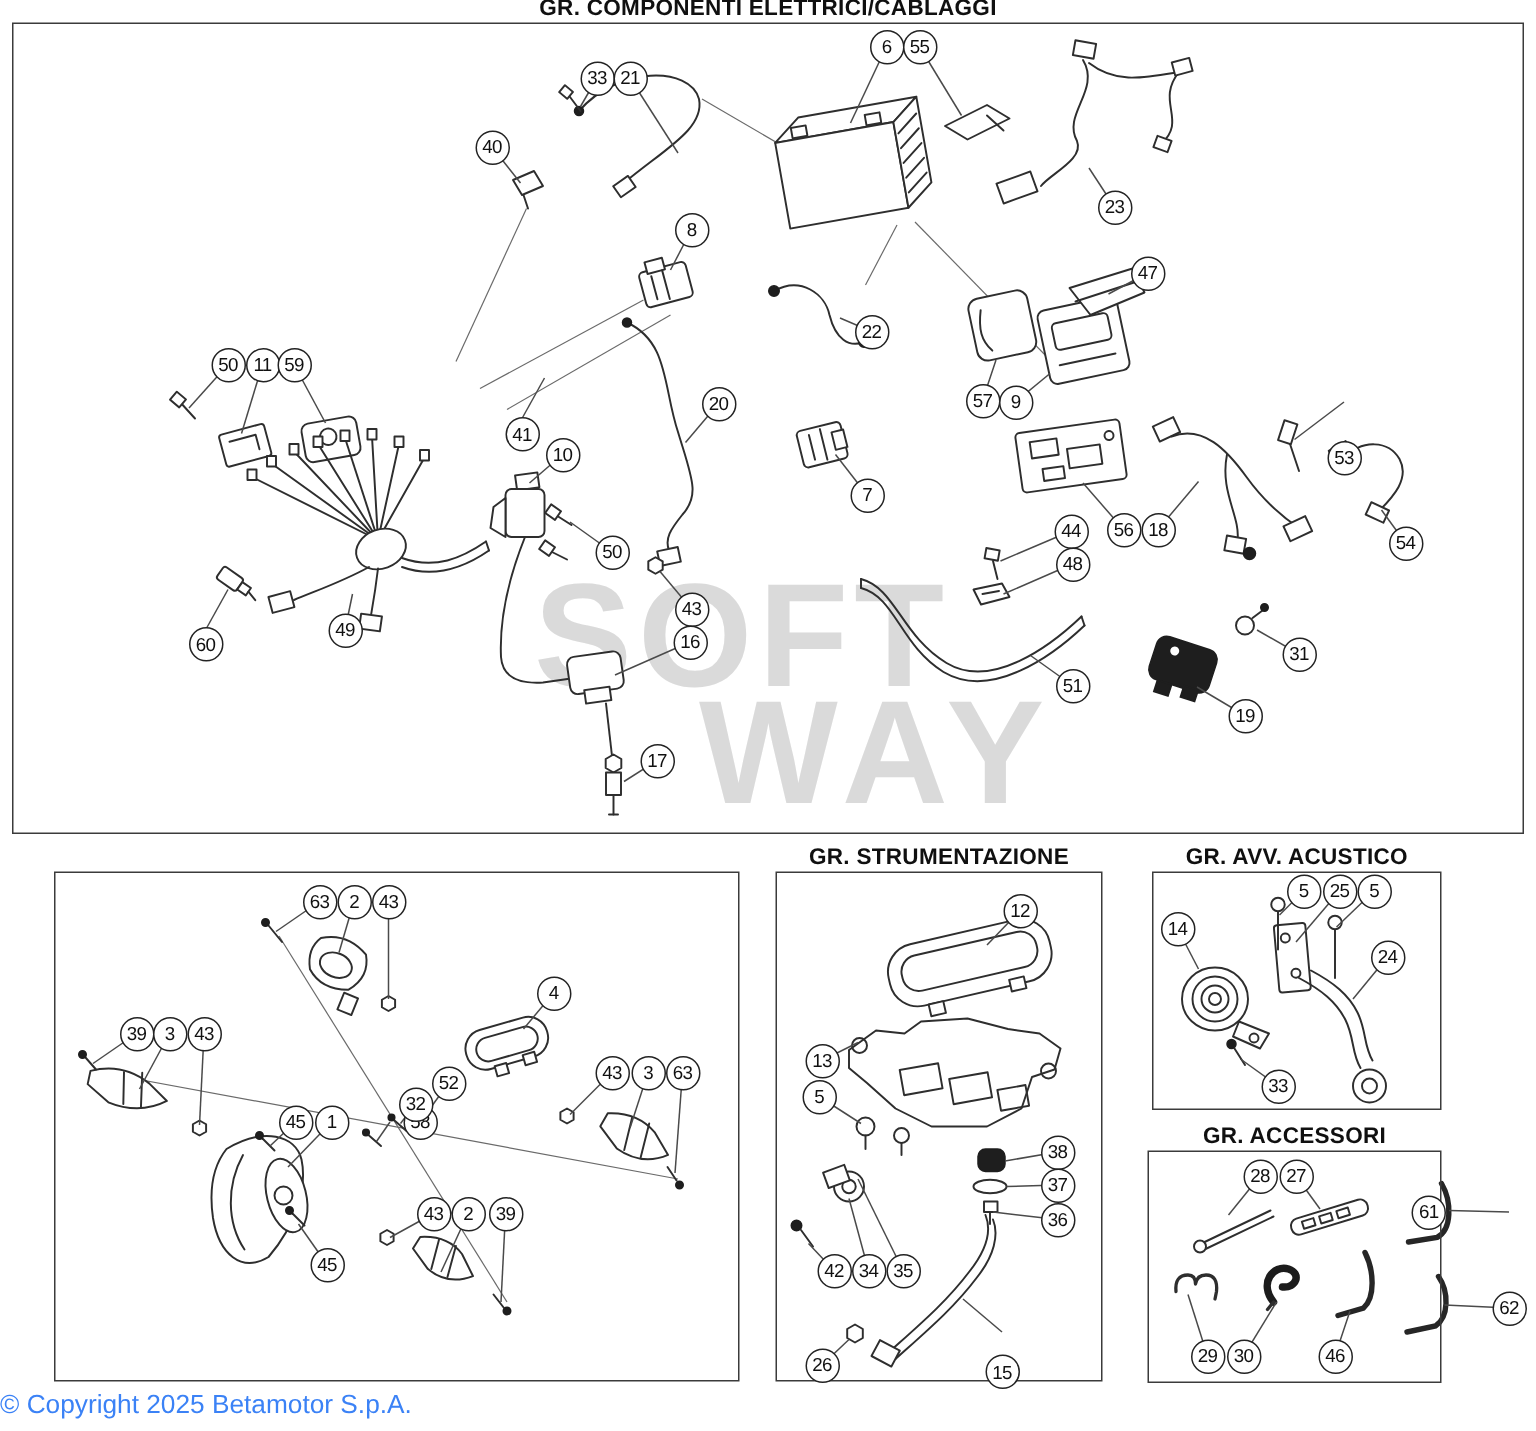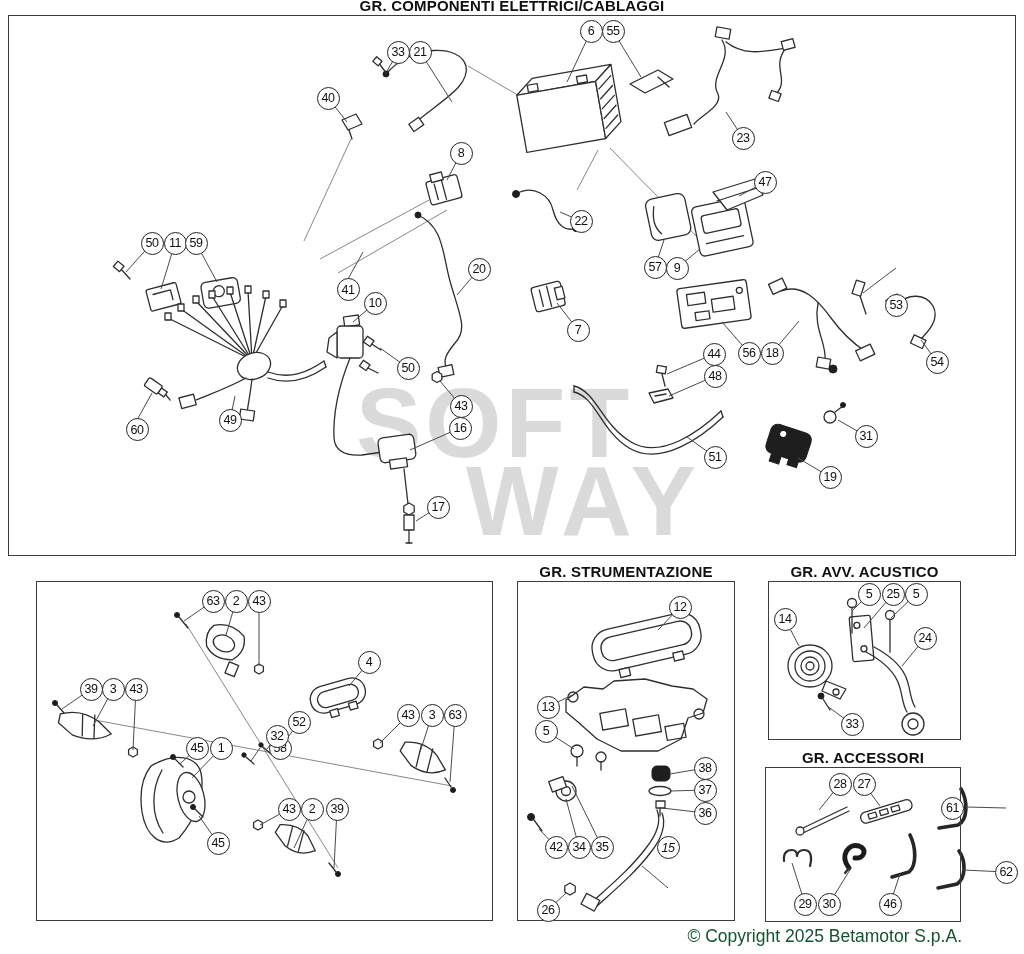--- a/index.html
+++ b/index.html
@@ -9,22 +9,22 @@
              font-weight:bold;line-height:.80;opacity:.9;user-select:none;}
   #watermark .w1{font-size:98px;letter-spacing:4px;}
   #watermark .w2{font-size:98px;margin-left:110px;letter-spacing:8px;}
   svg.layer{position:absolute;left:0;top:0;z-index:2;}
   .panel-box{position:absolute;border:1.6px solid #3b3b3b;box-sizing:border-box;z-index:3;}
   .panel-title{position:absolute;text-align:center;font-weight:bold;font-size:15px;
                color:#101010;letter-spacing:.2px;z-index:3;white-space:nowrap;}
   .callout{position:absolute;width:23px;height:23px;box-sizing:border-box;border:1.4px solid #232323;
            border-radius:50%;background:#fff;display:flex;align-items:center;justify-content:center;
            font-size:12.5px;color:#111;letter-spacing:-.5px;z-index:4;}
-  #footer{position:absolute;left:0;top:926px;width:962px;text-align:right;font-size:17.5px;
-          color:#14532d;z-index:3;}
+  #footer{position:absolute;left:0;top:926px;width:962px;text-align:left;font-size:17.5px;
+          color:#3b82f6;z-index:3;}
   
   .ln{stroke:#2e2e2e;stroke-width:1.3;fill:none;stroke-linecap:round;stroke-linejoin:round;}
   .fl{fill:#fff;stroke:#2e2e2e;stroke-width:1.3;stroke-linejoin:round;}
   .dk{fill:#1e1e1e;stroke:#1e1e1e;}
   .thin{stroke:#6a6a6a;stroke-width:.8;fill:none;}
   .w2s{stroke-width:2.2;}
   .w5s{stroke:#1c1c1c;stroke-width:5;fill:none;stroke-linecap:round;}
   .thick{stroke:#262626;stroke-width:3.6;fill:none;stroke-linecap:round;}
   .leader{stroke:#4a4a4a;stroke-width:1;}
 </style>
@@ -553,21 +553,21 @@
     <div class="panel-title" style="left: 517px; top: 563px; width: 218px;">GR. STRUMENTAZIONE</div>
     <div class="callout" style="left: 668.5px; top: 595.5px; text-align: center;">12</div>
     <div class="callout" style="left: 536.5px; top: 695.5px;">13</div>
     <div class="callout" style="left: 534.5px; top: 719.5px;">5</div>
     <div class="callout" style="left: 693.5px; top: 756.5px;">38</div>
     <div class="callout" style="left: 693.5px; top: 778.5px;">37</div>
     <div class="callout" style="left: 693.5px; top: 801.5px;">36</div>
     <div class="callout" style="left: 544.5px; top: 835.5px;">42</div>
     <div class="callout" style="left: 567.5px; top: 835.5px;">34</div>
     <div class="callout" style="left: 590.5px; top: 835.5px;">35</div>
-    <div class="callout" style="left: 656.5px; top: 836px; font-style: italic;">15</div>
+    <div class="callout" style="left: 656.5px; top: 903px;">15</div>
     <div class="callout" style="left: 536.5px; top: 898.5px;">26</div>
     <div class="panel-box" style="left: 768px; top: 581px; width: 193px; height: 159px;"></div>
     <div class="panel-title" style="left: 768px; top: 563px; width: 193px;">GR. AVV. ACUSTICO</div>
     <div class="callout" style="left: 857.5px; top: 582.5px;">5</div>
     <div class="callout" style="left: 881.5px; top: 582.5px;">25</div>
     <div class="callout" style="left: 904.5px; top: 582.5px;">5</div>
     <div class="callout" style="left: 773.5px; top: 607.5px;">14</div>
     <div class="callout" style="left: 913.5px; top: 626.5px;">24</div>
     <div class="callout" style="left: 840.5px; top: 712.5px;">33</div>
     <div class="panel-box" style="left: 765px; top: 767px; width: 196px; height: 155px;"></div>

